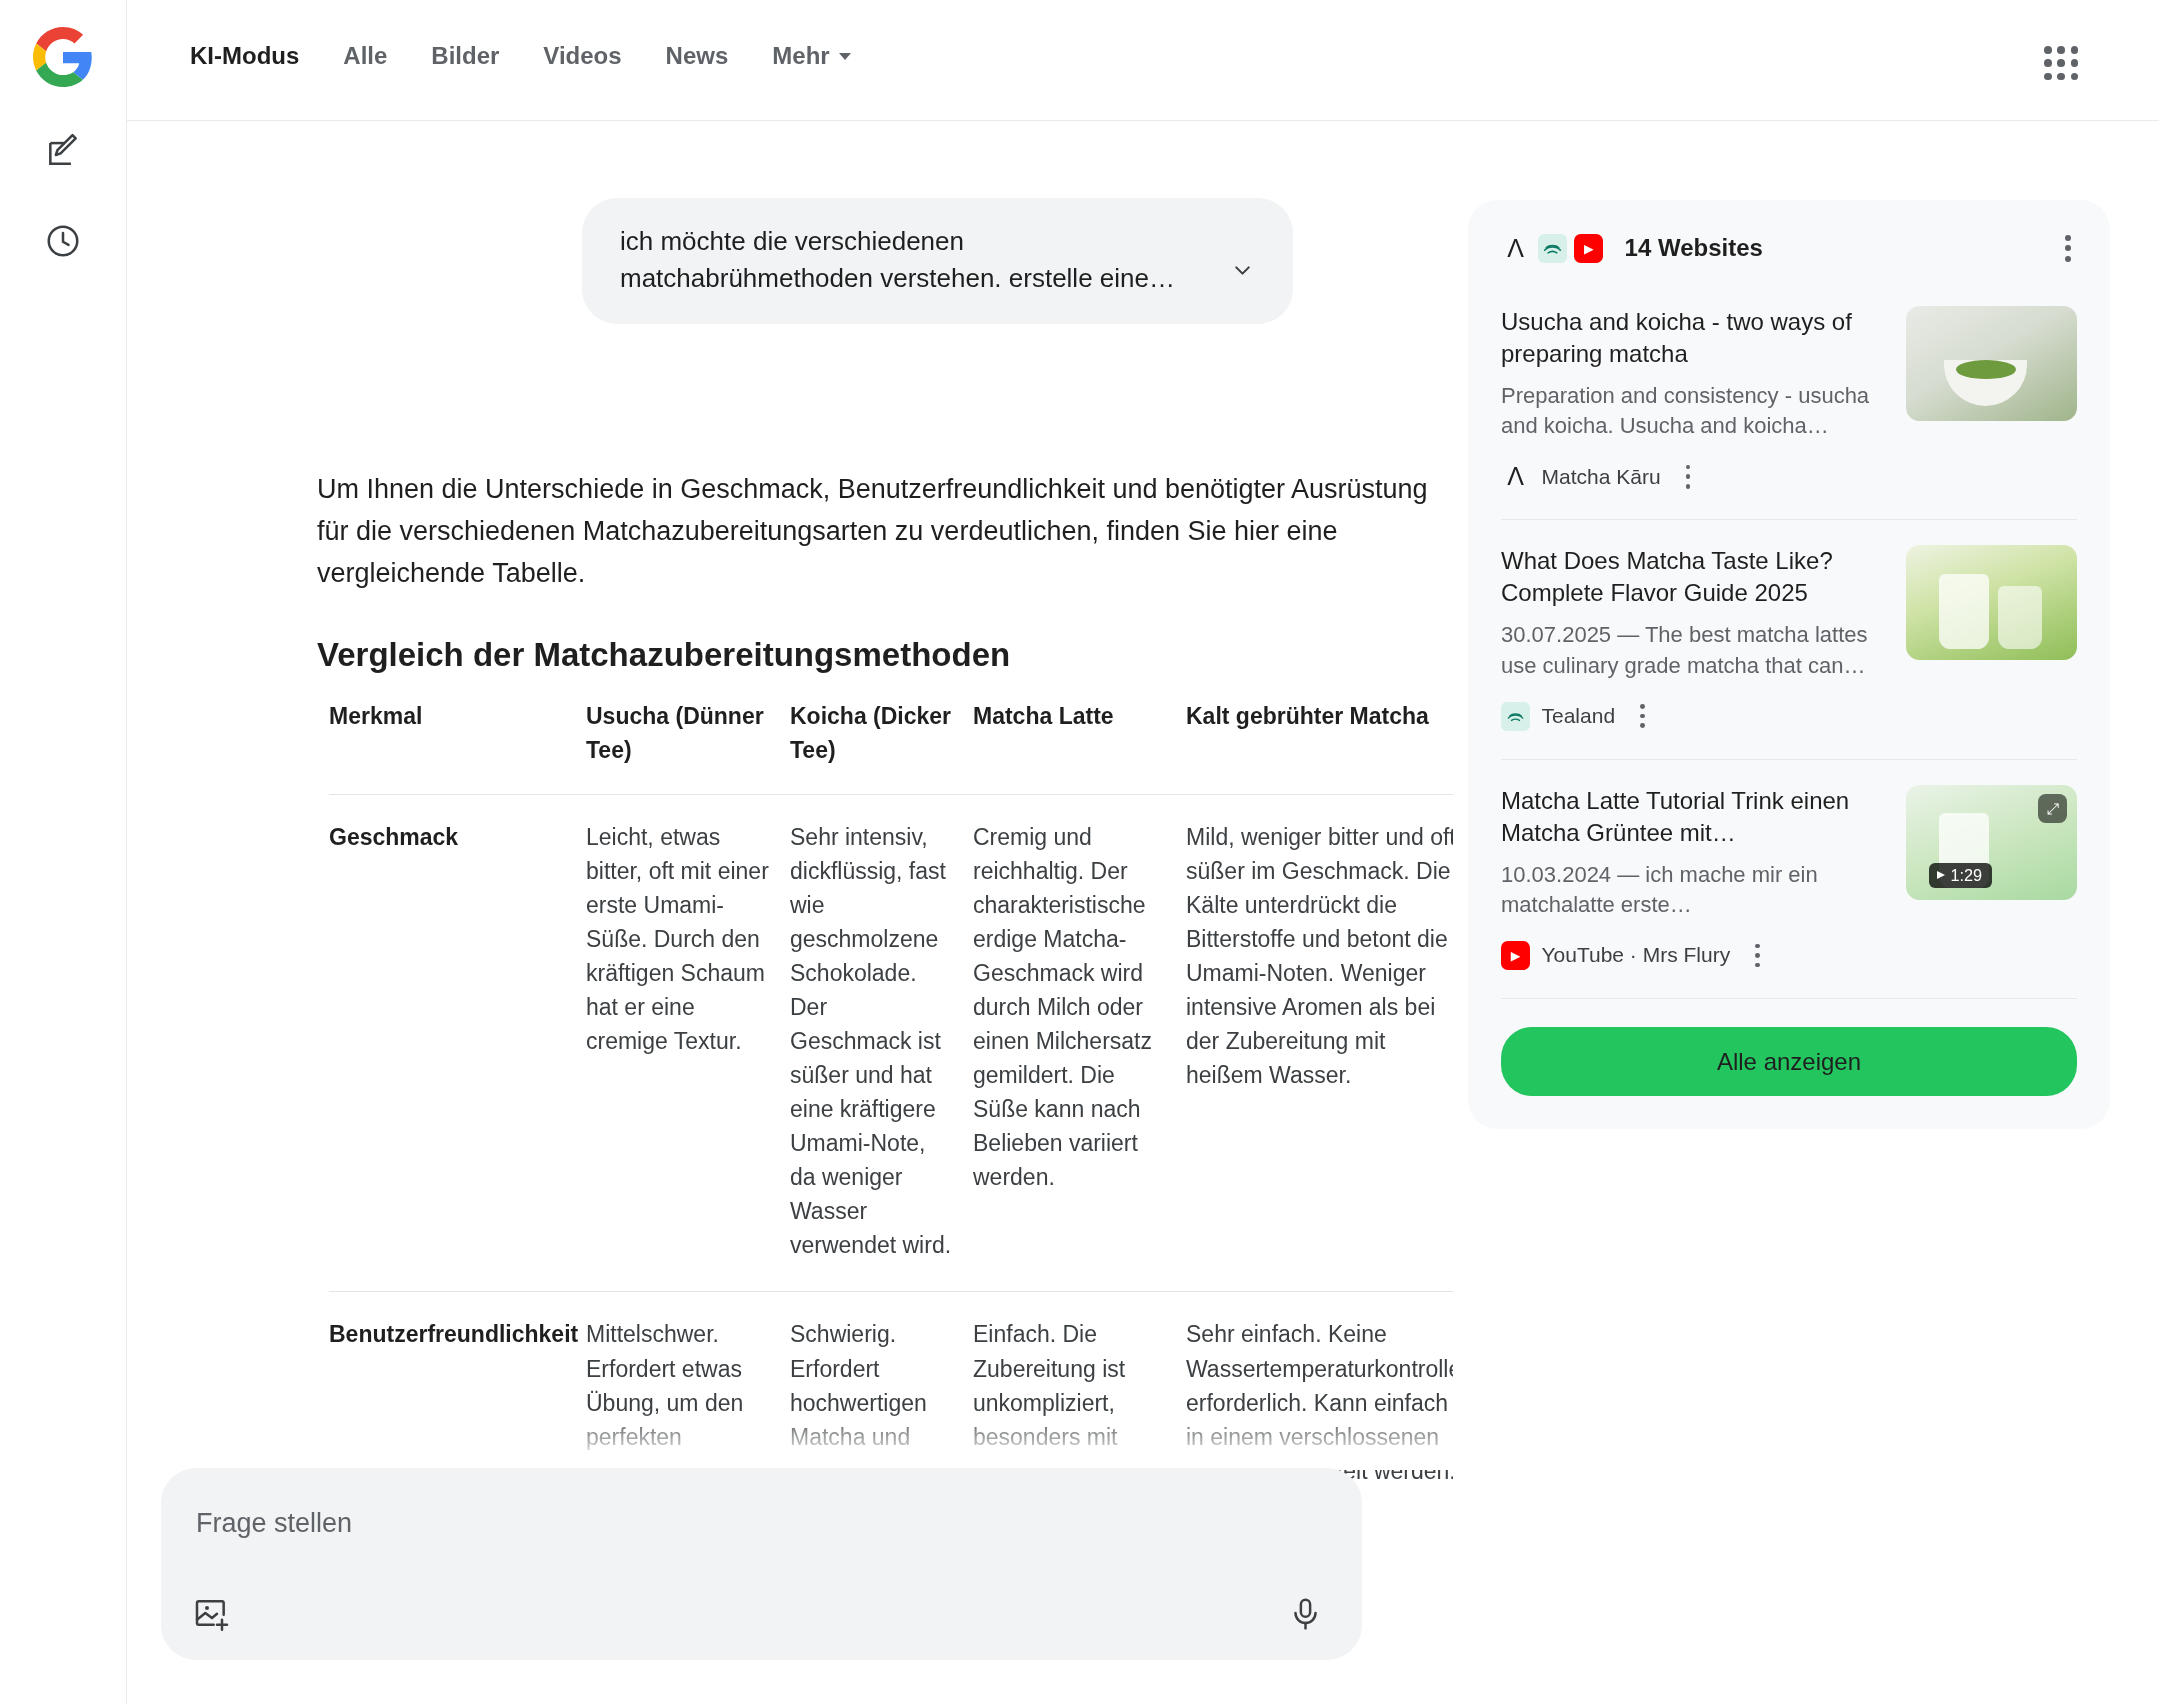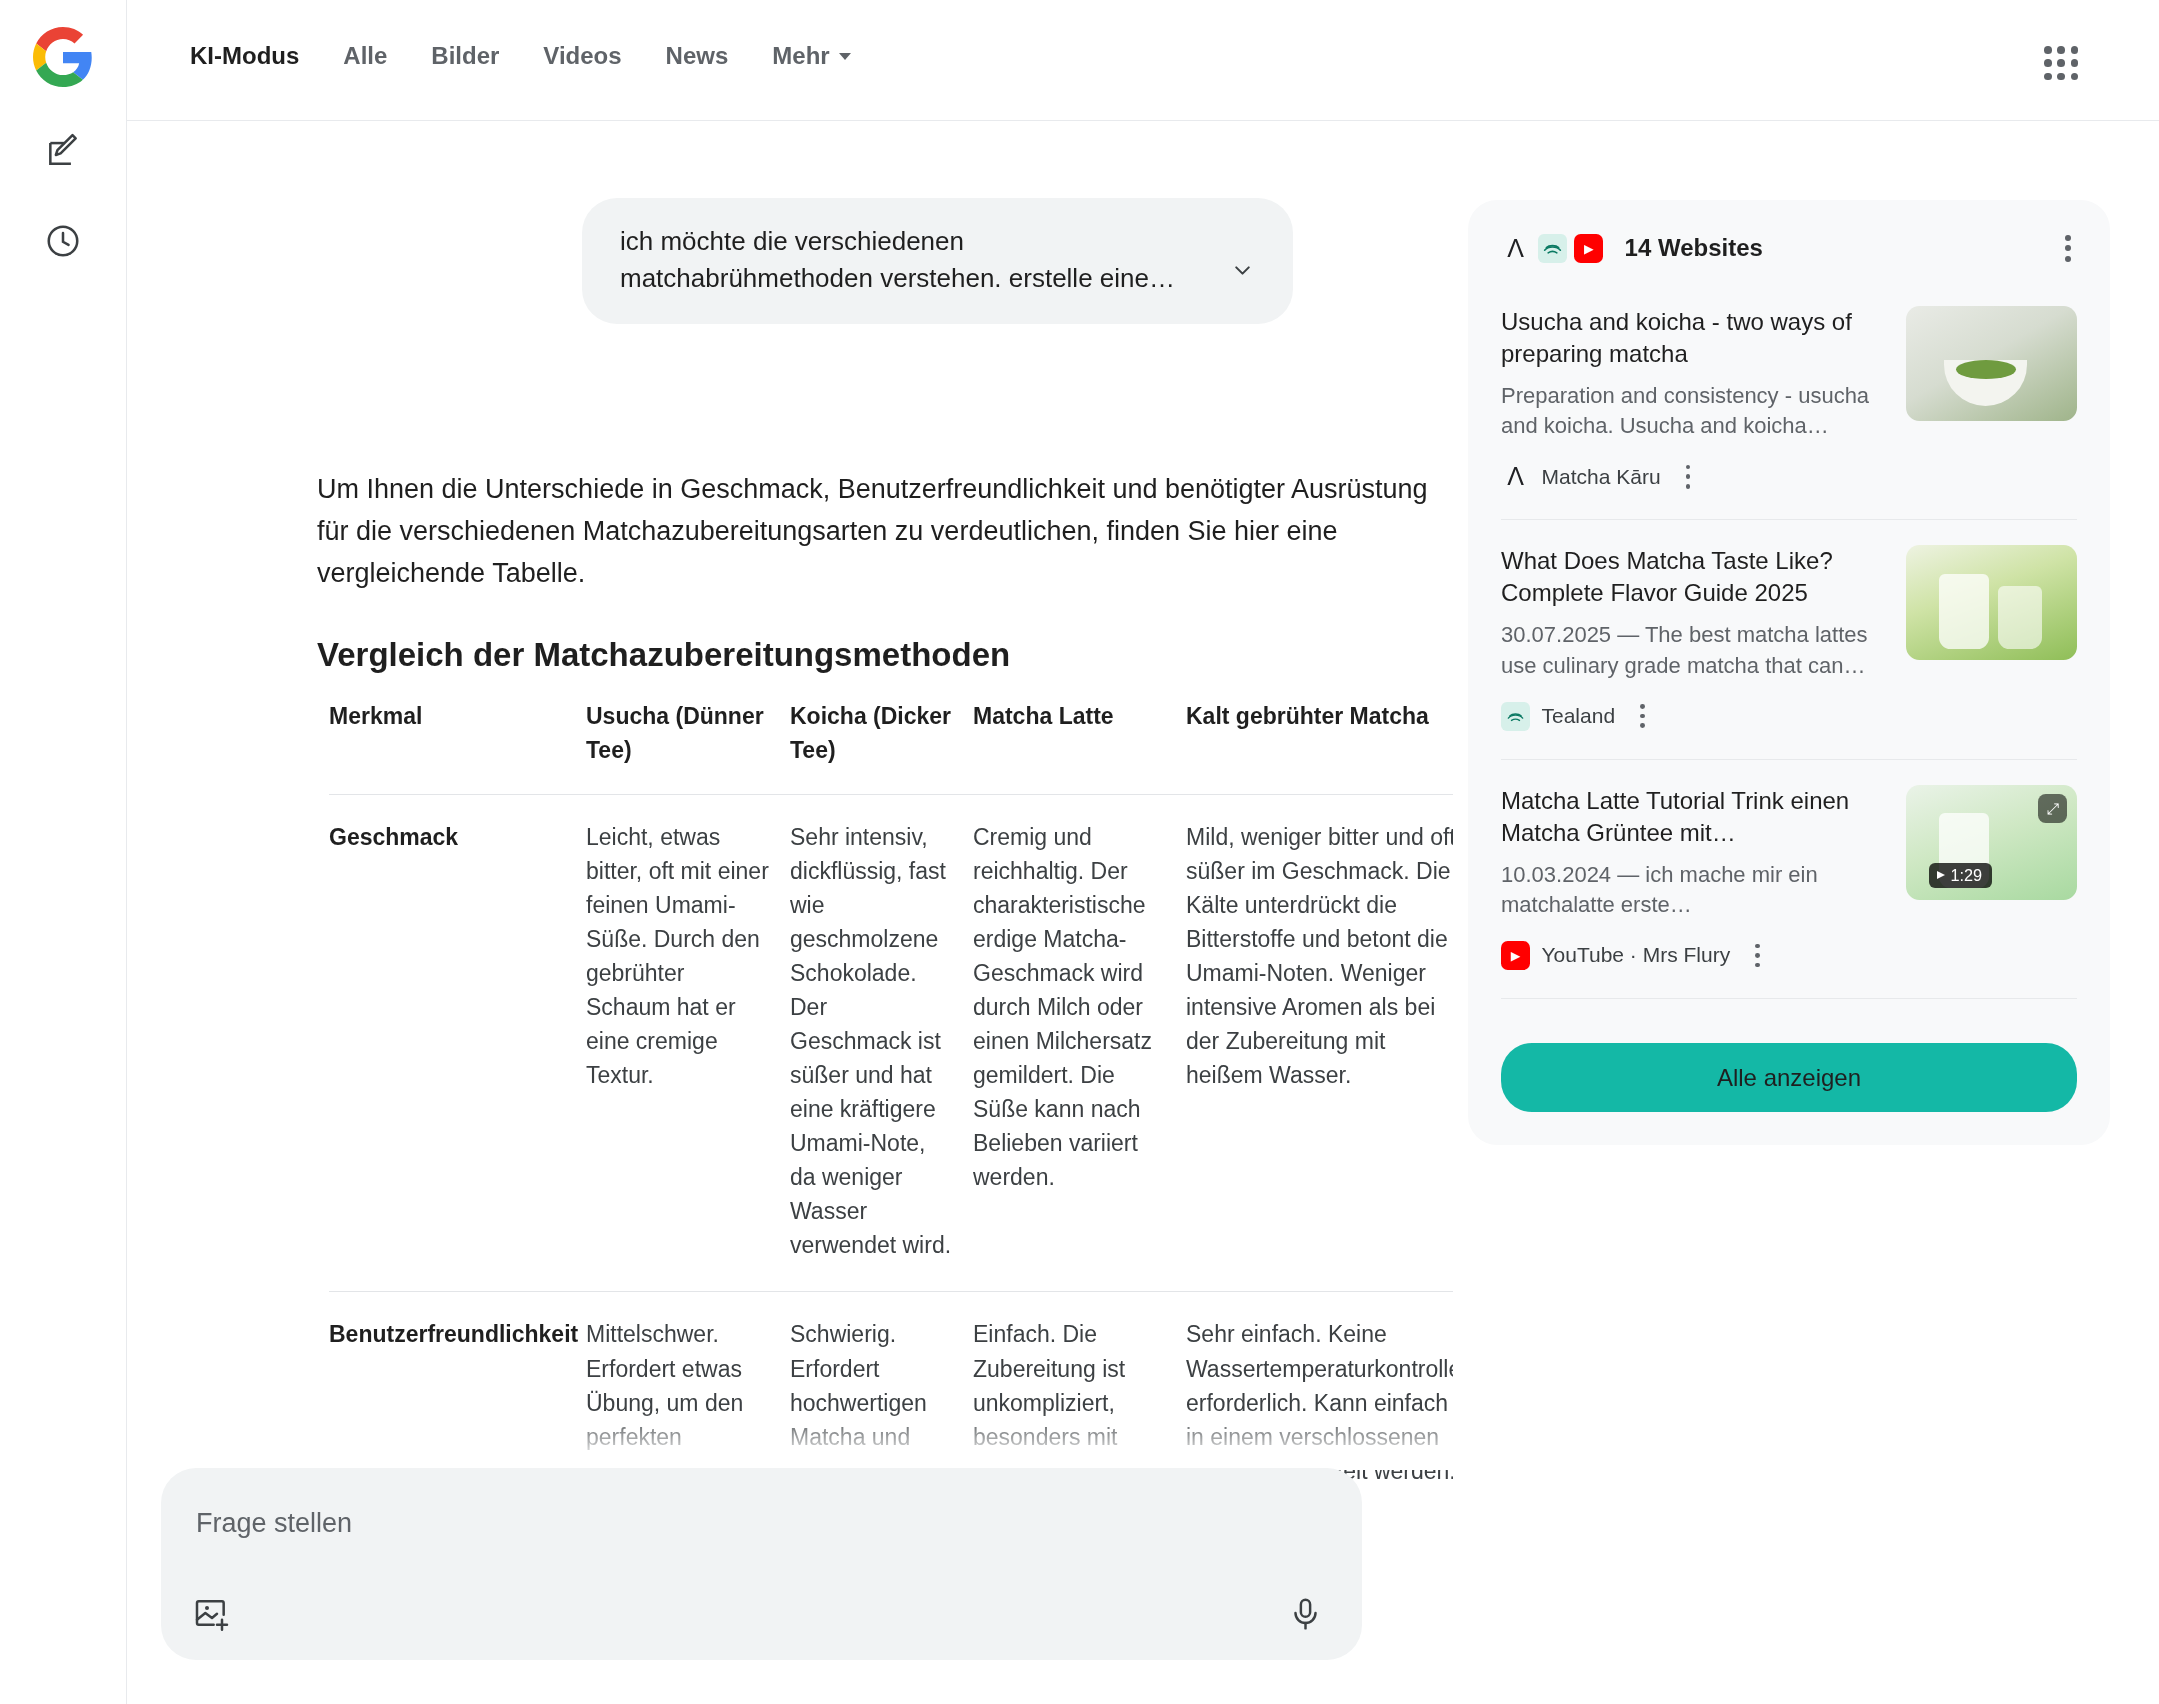--- a/index.html
+++ b/index.html
@@ -353,22 +353,22 @@
     position: absolute;
     right: 9.6px; top: 9.6px;
     width: 29px; height: 29px;
     background: rgba(0,0,0,.55);
     border-radius: 7.7px;
     display: flex; align-items: center; justify-content: center;
     color: #fff; font-size: 15.4px;
     cursor: pointer;
   }
   .show-all {
-    margin-top: 44px;
-    background: #14b8a6;
+    margin-top: 28px;
+    background: #22c55e;
     border-radius: 31px;
     height: 69px;
     display: flex; align-items: center; justify-content: center;
     font-size: 24px;
     color: #1f1f1f;
     cursor: pointer;
   }
 </style>
 </head>
 <body>
@@ -453,21 +453,21 @@
           <th>Merkmal</th>
           <th>Usucha (Dünner Tee)</th>
           <th>Koicha (Dicker Tee)</th>
           <th>Matcha Latte</th>
           <th>Kalt gebrühter Matcha</th>
         </tr>
       </thead>
       <tbody>
         <tr>
           <td class="rowhead">Geschmack</td>
-          <td>Leicht, etwas bitter, oft mit einer feinen Umami-Süße. Durch den gebrühter Schaum hat er eine cremige Textur.</td>
+          <td>Leicht, etwas bitter, oft mit einer erste Umami-Süße. Durch den kräftigen Schaum hat er eine cremige Textur.</td>
           <td>Sehr intensiv, dickflüssig, fast wie geschmolzene Schokolade. Der Geschmack ist süßer und hat eine kräftigere Umami-Note, da weniger Wasser verwendet wird.</td>
           <td>Cremig und reichhaltig. Der charakteristische erdige Matcha-Geschmack wird durch Milch oder einen Milchersatz gemildert. Die Süße kann nach Belieben variiert werden.</td>
           <td>Mild, weniger bitter und oft süßer im Geschmack. Die Kälte unterdrückt die Bitterstoffe und betont die Umami-Noten. Weniger intensive Aromen als bei der Zubereitung mit heißem Wasser.</td>
         </tr>
         <tr>
           <td class="rowhead">Benutzerfreundlichkeit</td>
           <td>Mittelschwer. Erfordert etwas Übung, um den perfekten Schaum zu schlagen. Die Wassertemperatur muss sorgfältig kontrolliert werden.</td>
           <td>Schwierig. Erfordert hochwertigen Matcha und eine präzise Zubereitung. Der dickflüssige Tee wird langsam und</td>
           <td>Einfach. Die Zubereitung ist unkompliziert, besonders mit einem elektrischen Milchaufschäumer.</td>
           <td>Sehr einfach. Keine Wassertemperaturkontrolle erforderlich. Kann einfach in einem verschlossenen Gefäß geschüttelt werden.</td>

